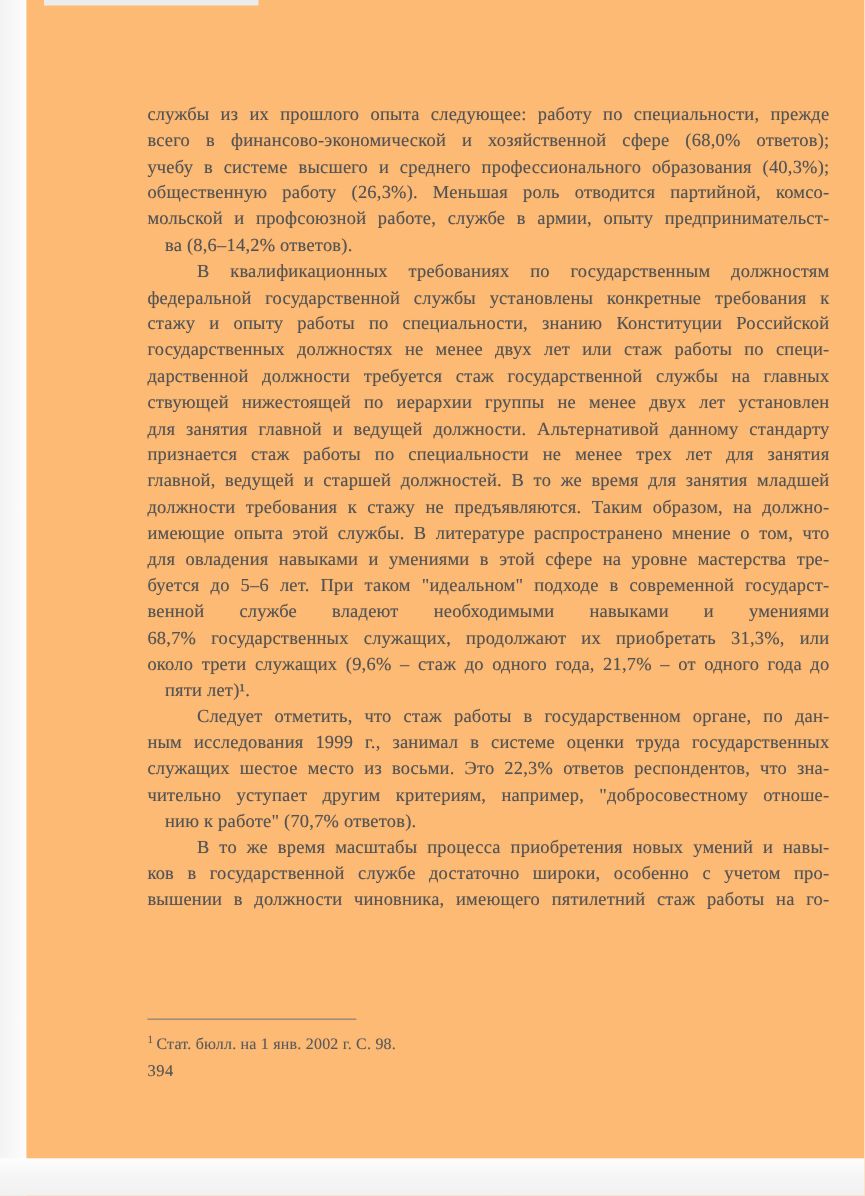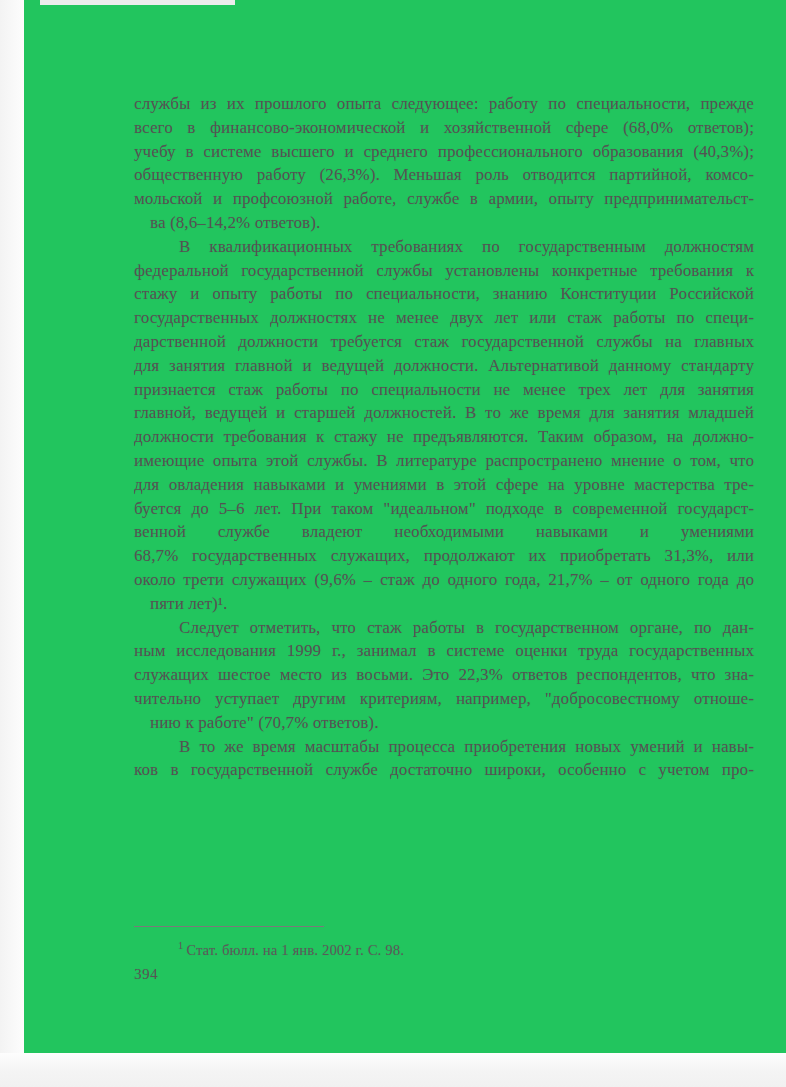--- a/index.html
+++ b/index.html
@@ -4,21 +4,21 @@
 <style>
   html, body {
     margin: 0;
     padding: 0;
     background: #ffffff;
   }
   .page {
     position: relative;
     width: 786px;
     height: 1087px;
-    background: #22c55e;
+    background: #fdba74;
     overflow: hidden;
     font-family: "Liberation Serif", "DejaVu Serif", serif;
   }
   
   .scan-shade-top {
     position: absolute;
     left: 40px; top: 0;
     width: 195px; height: 5px;
     background: #ececec;
   }
@@ -65,21 +65,20 @@
     width: 190px;
     height: 0;
     border-top: 1.6px solid #7a7a7a;
     margin-bottom: 9px;
   }
   .footnote-text {
     font-size: 14.5px;
     line-height: 19px;
     letter-spacing: 0.2px;
     text-shadow: 0 0 0.8px rgba(90,90,90,0.4);
-    margin-left: 44px;
   }
   .footnote-text sup {
     font-size: 10px;
     vertical-align: super;
     margin-right: 3px;
   }
   .page-number {
     position: absolute;
     left: 134px;
     top: 966px;
@@ -106,20 +105,21 @@
         <div class="line">общественную работу (26,3%). Меньшая роль отводится партийной, комсо-</div>
         <div class="line">мольской и профсоюзной работе, службе в армии, опыту предпринимательст-</div>
         <div class="line lastline">ва (8,6–14,2% ответов).</div>
       </div>
       <div class="paragraph">
         <div class="line indent">В квалификационных требованиях по государственным должностям</div>
         <div class="line">федеральной государственной службы установлены конкретные требования к</div>
         <div class="line">стажу и опыту работы по специальности, знанию Конституции Российской</div>
         <div class="line">государственных должностях не менее двух лет или стаж работы по специ-</div>
         <div class="line">дарственной должности требуется стаж государственной службы на главных</div>
+        <div class="line">ствующей нижестоящей по иерархии группы не менее двух лет установлен</div>
         <div class="line">для занятия главной и ведущей должности. Альтернативой данному стандарту</div>
         <div class="line">признается стаж работы по специальности не менее трех лет для занятия</div>
         <div class="line">главной, ведущей и старшей должностей. В то же время для занятия младшей</div>
         <div class="line">должности требования к стажу не предъявляются. Таким образом, на должно-</div>
         <div class="line">имеющие опыта этой службы. В литературе распространено мнение о том, что</div>
         <div class="line">для овладения навыками и умениями в этой сфере на уровне мастерства тре-</div>
         <div class="line">буется до 5–6 лет. При таком "идеальном" подходе в современной государст-</div>
         <div class="line">венной службе владеют необходимыми навыками и умениями</div>
         <div class="line">68,7% государственных служащих, продолжают их приобретать 31,3%, или</div>
         <div class="line">около трети служащих (9,6% – стаж до одного года, 21,7% – от одного года до</div>
@@ -128,20 +128,21 @@
       <div class="paragraph">
         <div class="line indent">Следует отметить, что стаж работы в государственном органе, по дан-</div>
         <div class="line">ным исследования 1999 г., занимал в системе оценки труда государственных</div>
         <div class="line">служащих шестое место из восьми. Это 22,3% ответов респондентов, что зна-</div>
         <div class="line">чительно уступает другим критериям, например, "добросовестному отноше-</div>
         <div class="line lastline">нию к работе" (70,7% ответов).</div>
       </div>
       <div class="paragraph">
         <div class="line indent">В то же время масштабы процесса приобретения новых умений и навы-</div>
         <div class="line">ков в государственной службе достаточно широки, особенно с учетом про-</div>
+        <div class="line">вышении в должности чиновника, имеющего пятилетний стаж работы на го-</div>
       </div>
     </div>
 
   <div class="footnote-area">
     <div class="footnote-rule"></div>
     <div class="footnote-text">
       <sup>1</sup><span>Стат. бюлл. на 1 янв. 2002 г. С. 98.</span>
     </div>
   </div>
 

